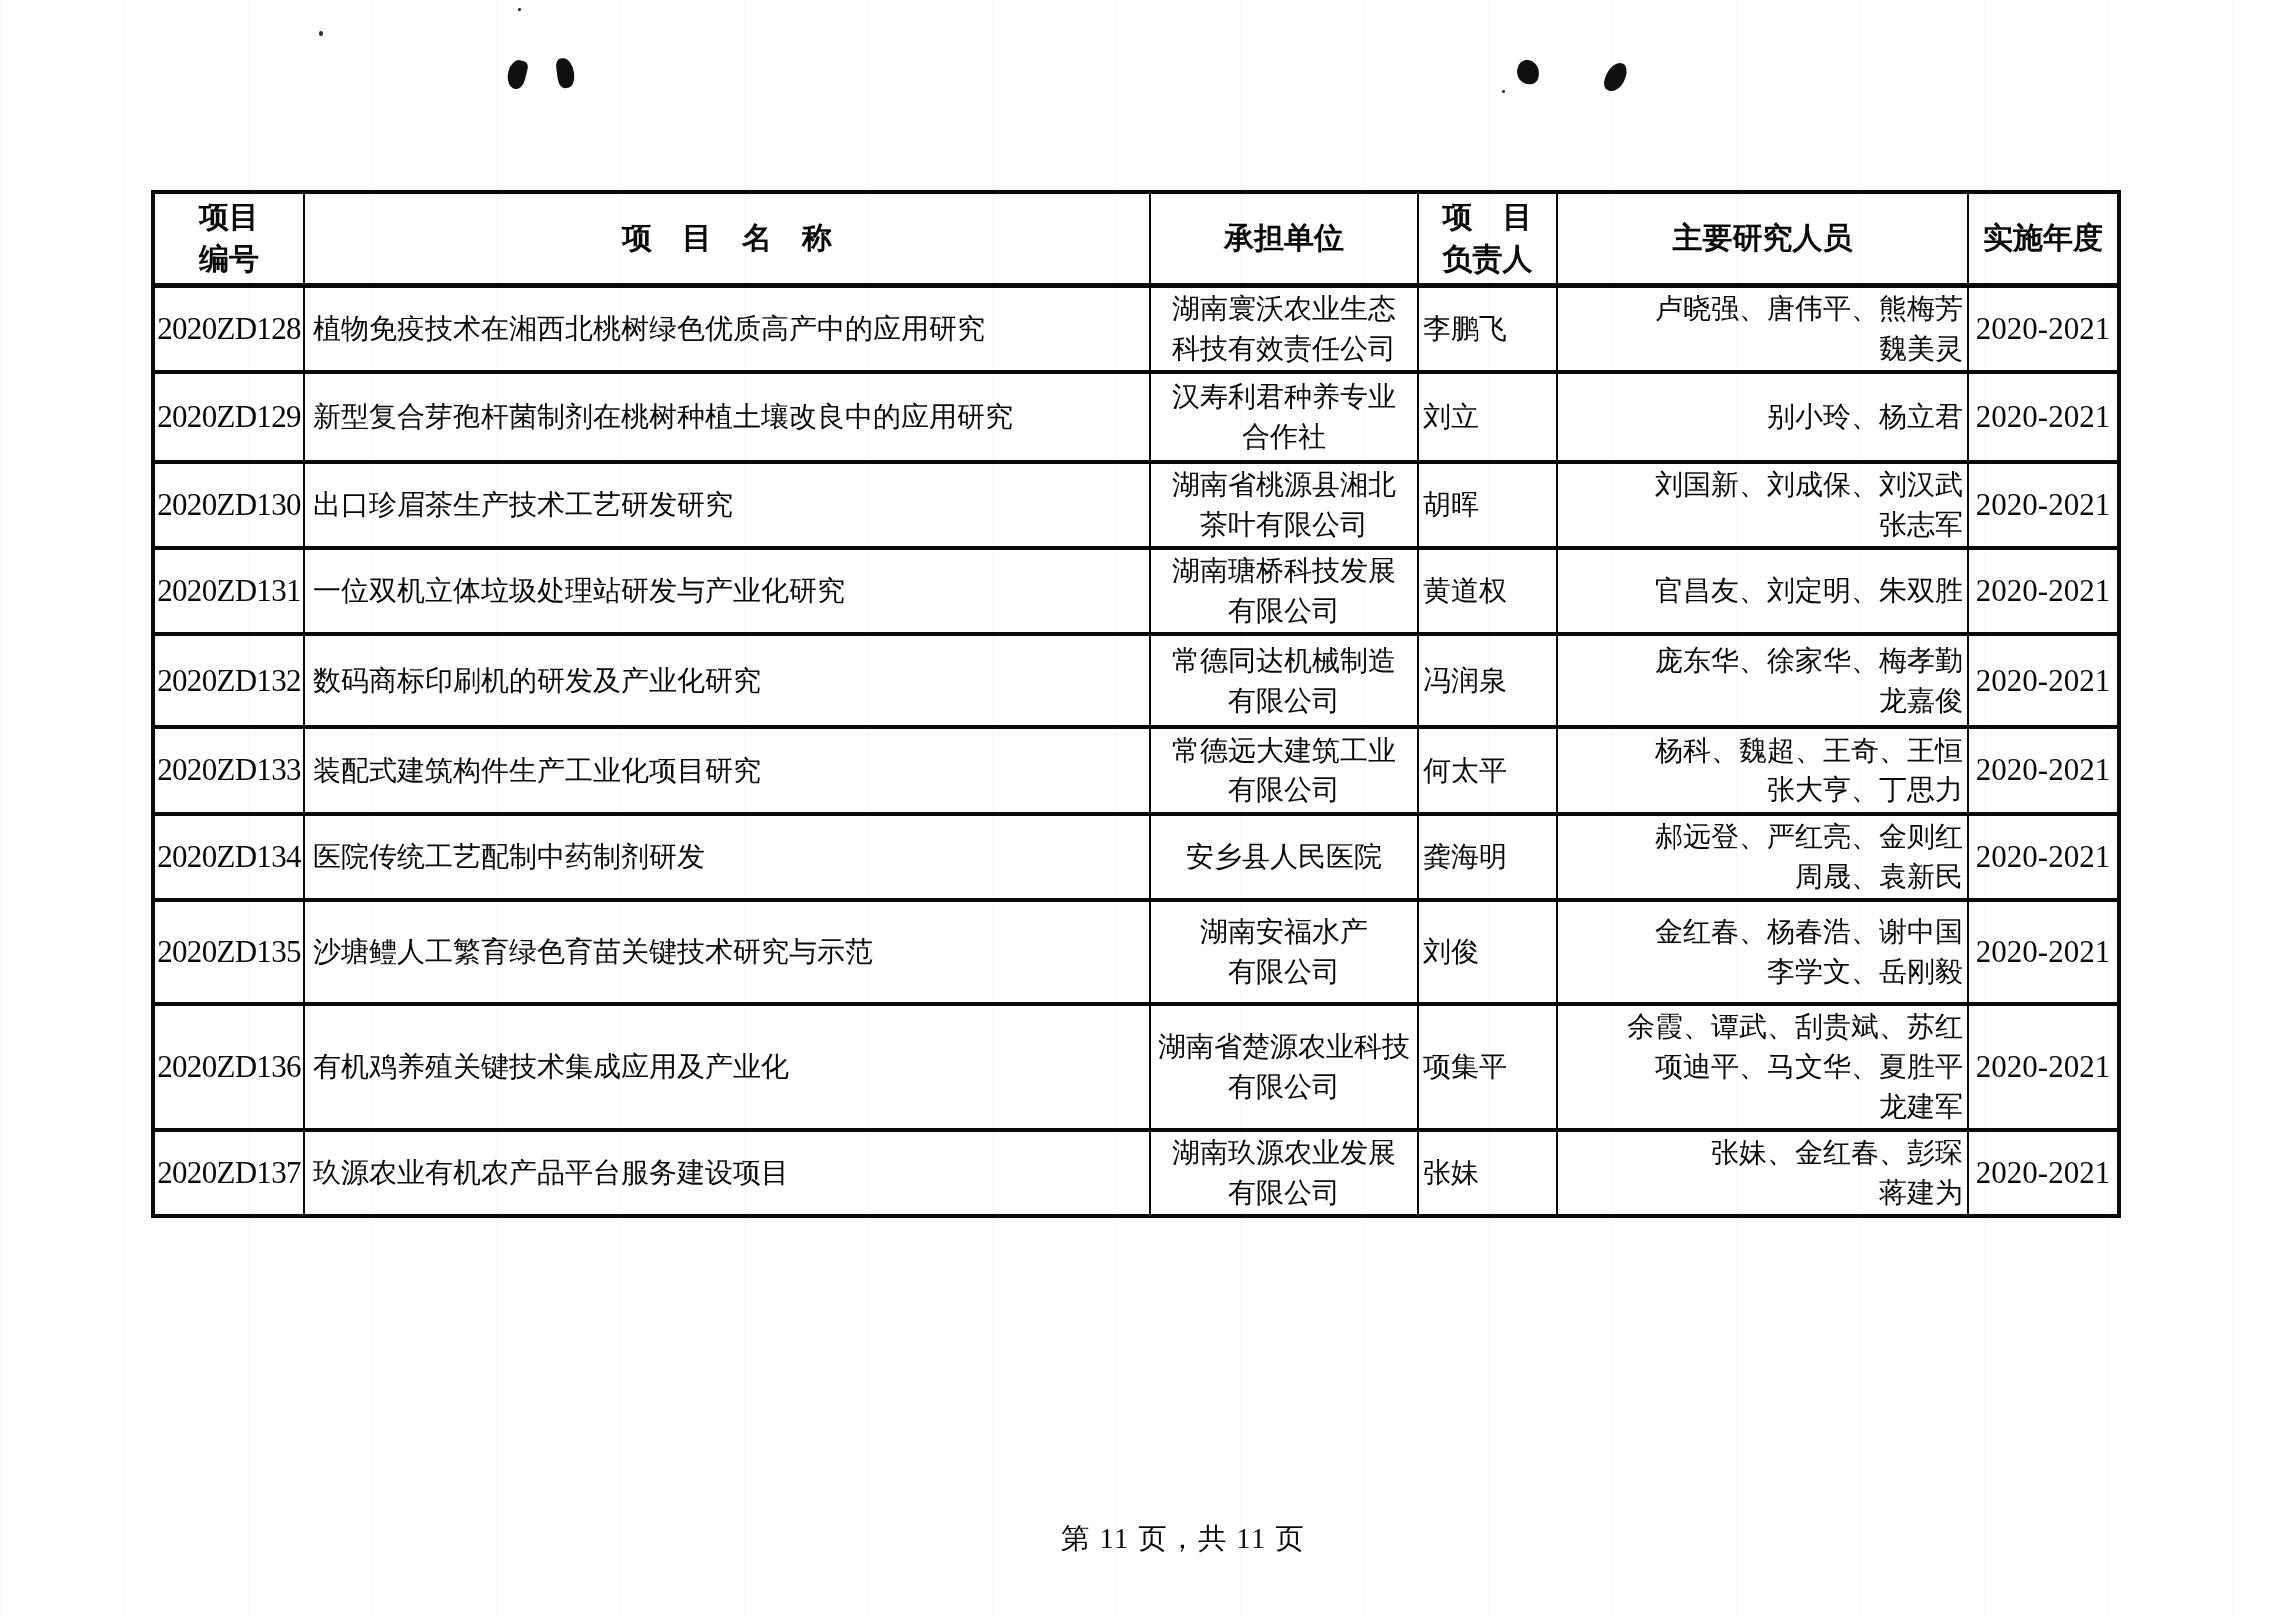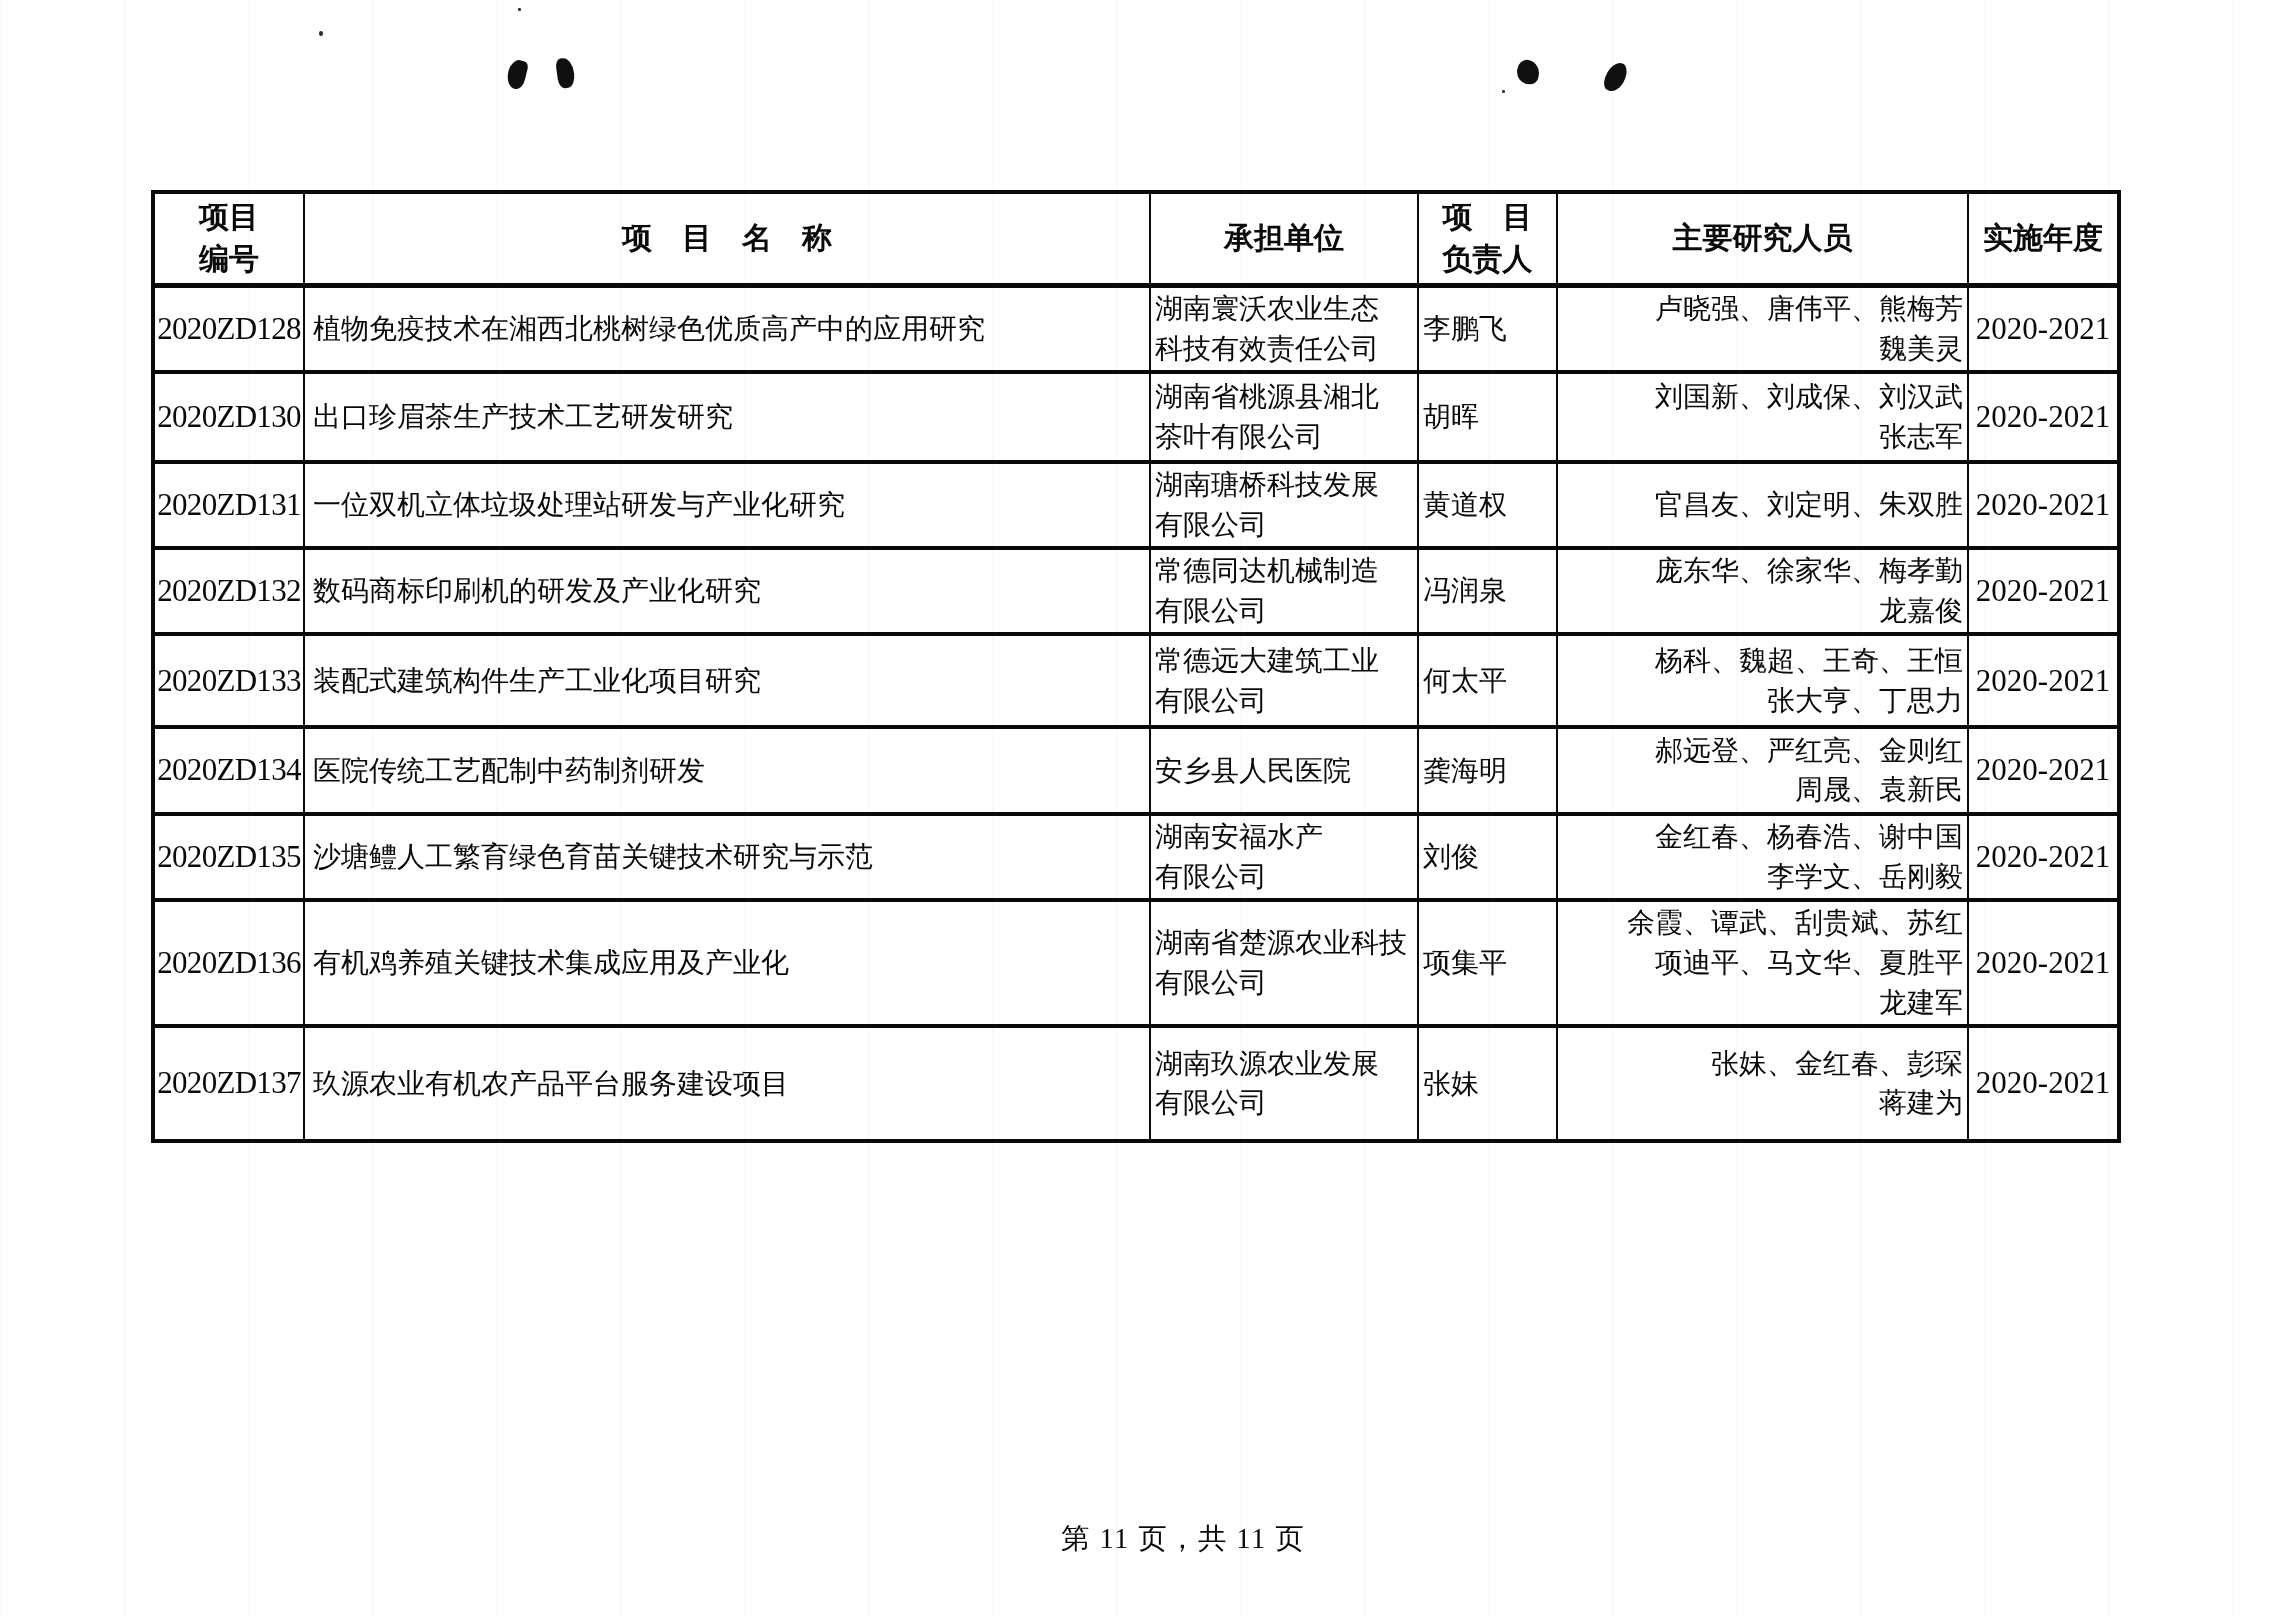--- a/index.html
+++ b/index.html
@@ -43,21 +43,21 @@
   tbody tr:nth-child(3){height:80px}
   tbody tr:nth-child(4){height:79px}
   tbody tr:nth-child(5){height:93px}
   tbody tr:nth-child(6){height:77px}
   tbody tr:nth-child(7){height:85px}
   tbody tr:nth-child(8){height:104px}
   tbody tr:nth-child(9){height:115px}
   tbody tr:nth-child(10){height:84px}
   td.c-id{font-size:31px;text-align:center;letter-spacing:-0.7px;padding:1.4px 1.4px;}
   td.c-name{text-align:left;padding-left:8.1px;}
-  td.c-org{text-align:left;}
+  td.c-org{text-align:center;}
   td.c-leader{text-align:left;}
   td.c-researchers{text-align:right;padding-left:9.5px;}
   td.c-years{font-size:31px;text-align:center;padding:1.4px 1.4px;}
   .page-footer{
     position:absolute;left:0;top:1520px;width:100%;
     text-align:center;font-size:28.5px;letter-spacing:1.4px;padding-left:41px;
   }
   
   .blob{position:absolute;background:#101010;}
   .blob.b1{left:508px;top:60px;width:18.3px;height:28.5px;border-radius:65% 35% 55% 75%;transform:rotate(14deg);}
@@ -108,20 +108,29 @@
       <td class="c-id">2020ZD128</td>
       <td class="c-name">植物免疫技术在湘西北桃树绿色优质高产中的应用研究</td>
       <td class="c-org">湖南寰沃农业生态
 科技有效责任公司</td>
       <td class="c-leader">李鹏飞</td>
       <td class="c-researchers">卢晓强、唐伟平、熊梅芳
 魏美灵</td>
       <td class="c-years">2020-2021</td>
     </tr>
     <tr>
+      <td class="c-id">2020ZD129</td>
+      <td class="c-name">新型复合芽孢杆菌制剂在桃树种植土壤改良中的应用研究</td>
+      <td class="c-org">汉寿利君种养专业
+合作社</td>
+      <td class="c-leader">刘立</td>
+      <td class="c-researchers">别小玲、杨立君</td>
+      <td class="c-years">2020-2021</td>
+    </tr>
+    <tr>
       <td class="c-id">2020ZD130</td>
       <td class="c-name">出口珍眉茶生产技术工艺研发研究</td>
       <td class="c-org">湖南省桃源县湘北
 茶叶有限公司</td>
       <td class="c-leader">胡晖</td>
       <td class="c-researchers">刘国新、刘成保、刘汉武
 张志军</td>
       <td class="c-years">2020-2021</td>
     </tr>
     <tr>

